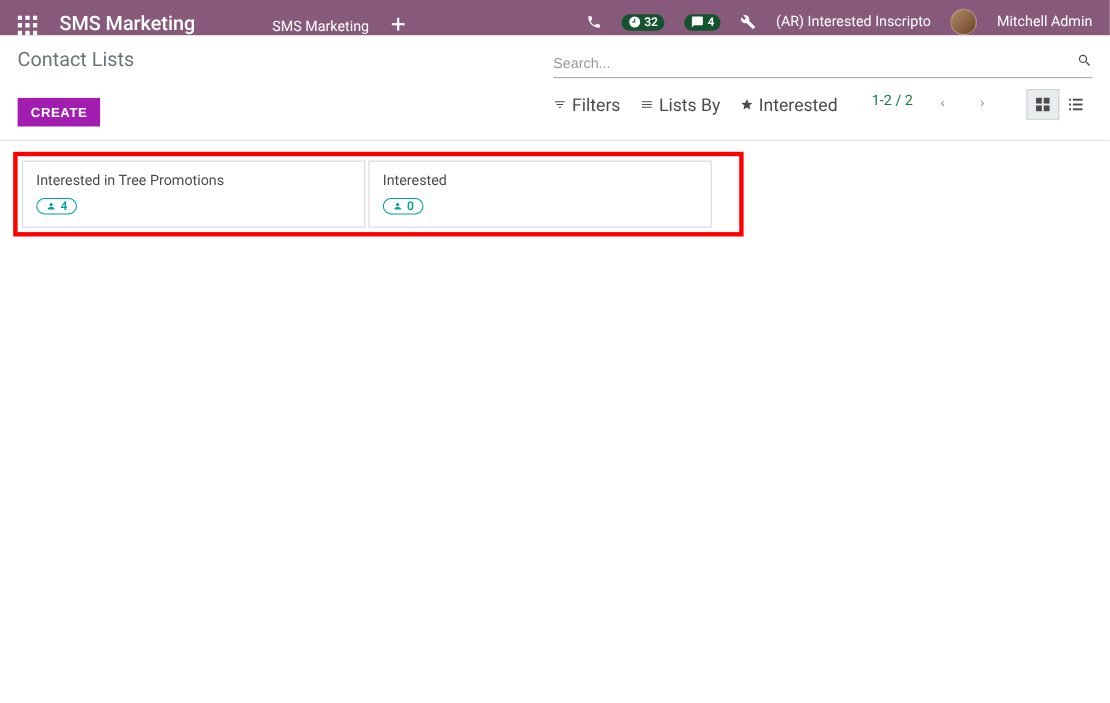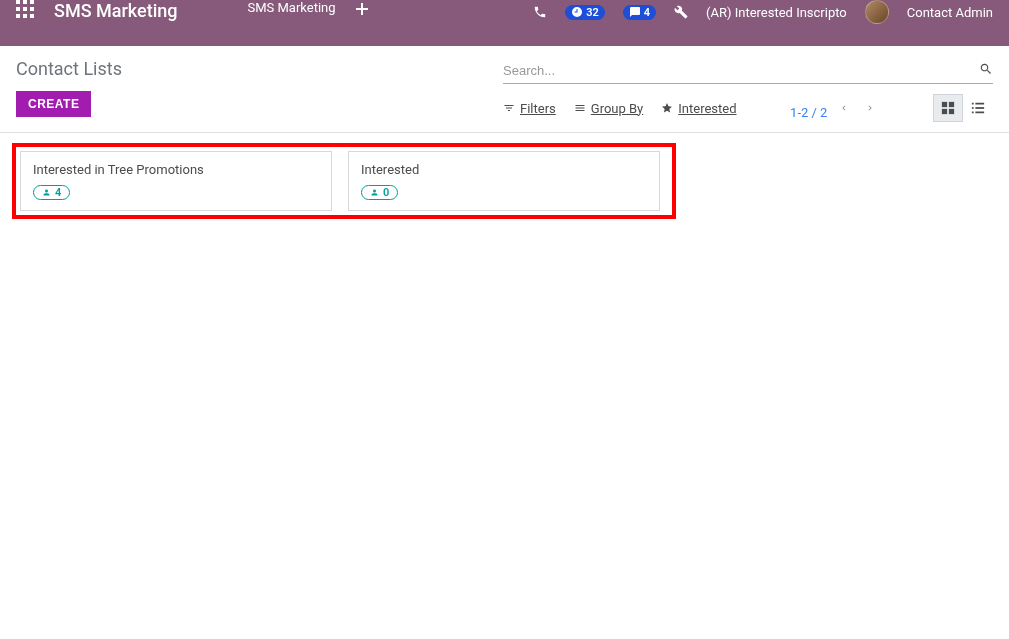--- a/index.html
+++ b/index.html
@@ -1,56 +1,56 @@
 <!DOCTYPE html>
 <html><head>
 <meta charset="utf-8">
 <style>
 * { box-sizing: border-box; margin: 0; padding: 0; }
 body { font-family: -apple-system, BlinkMacSystemFont, "Segoe UI", Roboto, "Helvetica Neue", Arial, sans-serif; font-size: 13px; color: #4c4c4c; background: #fff; }
 
-.topbar { background: #875a7b; height: 46px; display: flex; align-items: flex-start; padding: 0 16px; color: #fff; }
+.topbar { background: #875a7b; height: 32px; display: flex; align-items: flex-end; padding: 0 16px; color: #fff; }
 .apps-grid-icon { width: 18px; height: 18px; margin-right: 20px; cursor: pointer; }
 .apps-grid-icon svg { fill: #fff; }
 .app-title { font-size: 18px; font-weight: 500; color: #fff; margin-right: 70px; }
 .menu-item { font-size: 13px; color: #fff; margin-right: 20px; cursor: pointer; }
 .plus-icon { color: #fff; cursor: pointer; font-size: 16px; font-weight: bold; }
 .topbar-spacer { flex: 1; }
 .topbar-right { display: flex; align-items: center; gap: 18px; }
 .icon-btn { color: #fff; cursor: pointer; display: flex; align-items: center; position: relative; }
-.badge-pill { background: #1d4ed8; color: #fff; border-radius: 10px; padding: 1px 6px; font-size: 11px; font-weight: 600; display: inline-flex; align-items: center; gap: 3px; }
+.badge-pill { background: #14532d; color: #fff; border-radius: 10px; padding: 1px 6px; font-size: 11px; font-weight: 600; display: inline-flex; align-items: center; gap: 3px; }
 .badge-pill svg { width: 12px; height: 12px; fill: #fff; }
 .company-name { color: #fff; font-size: 13px; }
 .avatar { width: 24px; height: 24px; border-radius: 50%; background: linear-gradient(135deg,#b08968,#6b4423); border: 1px solid rgba(255,255,255,0.3); }
 .user-name { color: #fff; font-size: 13px; }
 
 .controlbar { padding: 12px 16px 0 16px; display: flex; align-items: flex-start; justify-content: space-between; border-bottom: 1px solid #e0e0e0; }
-.control-left { display: flex; flex-direction: column; gap: 12px; padding-bottom: 12px; justify-content: space-between; }
+.control-left { display: flex; flex-direction: column; gap: 24px; padding-bottom: 12px; justify-content: space-between; }
 .breadcrumb-title { font-size: 18px; color: #6c757d; font-weight: 400; }
 .create-btn { background: #a21caf; color: #fff; border: none; padding: 6px 12px; font-size: 12px; font-weight: 600; letter-spacing: 0.5px; cursor: pointer; text-transform: uppercase; width: fit-content; }
 
 .control-right { flex: 1; max-width: 490px; display: flex; flex-direction: column; gap: 10px; padding-bottom: 10px; }
 .search-wrap { display: flex; align-items: center; border-bottom: 1px solid #aaa; padding: 4px 0; }
 .search-input { flex: 1; border: none; outline: none; font-size: 13px; color: #666; background: transparent; }
 .search-input::placeholder { color: #999; }
 .search-icon { color: #666; cursor: pointer; }
 
 .toolbar-row { display: flex; align-items: center; justify-content: space-between; }
 .toolbar-group { display: flex; align-items: center; gap: 18px; }
-.tool-btn { display: flex; align-items: center; gap: 5px; color: #4c4c4c; font-size: 13px; cursor: pointer; text-decoration: underline; }
+.tool-btn { display: flex; align-items: center; gap: 5px; color: #4c4c4c; font-size: 16px; cursor: pointer; }
 .tool-btn svg { width: 12px; height: 12px; fill: #4c4c4c; }
-.pager-group { display: flex; align-items: flex-end; gap: 8px; color: #3b82f6; font-size: 13px; }
+.pager-group { display: flex; align-items: flex-start; gap: 18px; color: #15803d; font-size: 13px; }
 .pager-arrow { color: #888; cursor: pointer; padding: 4px; }
 .view-switch { display: flex; gap: 0; }
 .view-btn { width: 30px; height: 28px; display: flex; align-items: center; justify-content: center; cursor: pointer; border: 1px solid transparent; }
 .view-btn.active { background: #e9ecef; border: 1px solid #ced4da; }
 .view-btn svg { width: 14px; height: 14px; fill: #4c4c4c; }
 
 .content { padding: 10px 12px; }
-.highlight-box { border: 4px solid #ff0000; padding: 4px; display: flex; gap: 16px; width: 664px; }
+.highlight-box { border: 4px solid #ff0000; padding: 4px; display: flex; gap: 3px; width: 664px; }
 .card { border: 1px solid #d8d8d8; background: #fff; padding: 10px 12px; width: 312px; cursor: pointer; }
 .card-title { font-size: 13px; color: #4c4c4c; margin-bottom: 8px; }
 .contact-badge { display: inline-flex; align-items: center; gap: 4px; border: 1px solid #00a09d; color: #00a09d; border-radius: 10px; padding: 0px 8px; font-size: 11px; font-weight: 600; }
 .contact-badge svg { width: 9px; height: 9px; fill: #00a09d; }
 </style>
 </head>
 <body>
 
 <div class="topbar">
   <div class="apps-grid-icon">
@@ -93,21 +93,21 @@
         </svg>
       <span>4</span>
     </div>
     <div class="icon-btn">
       <svg width="14" height="14" viewBox="0 0 24 24" fill="#fff">
           <path d="M22.7 19l-9.1-9.1c.9-2.3.4-5-1.5-6.9-2-2-5-2.4-7.4-1.3L9 6 6 9 1.6 4.7C.4 7.1.9 10.1 2.9 12.1c1.9 1.9 4.6 2.4 6.9 1.5l9.1 9.1c.4.4 1 .4 1.4 0l2.3-2.3c.5-.4.5-1.1.1-1.4z"></path>
         </svg>
     </div>
     <div class="company-name">(AR) Interested Inscripto</div>
     <div class="avatar"></div>
-    <div class="user-name">Contact Admin</div>
+    <div class="user-name">Mitchell Admin</div>
   </div>
 </div>
 
 <div class="controlbar">
   <div class="control-left">
     <div class="breadcrumb-title">Contact Lists</div>
     <button class="create-btn">CREATE</button>
   </div>
   <div class="control-right">
     <div class="search-wrap">
@@ -123,21 +123,21 @@
         <div class="tool-btn">
           <svg viewBox="0 0 24 24">
               <path d="M10 18h4v-2h-4v2zM3 6v2h18V6H3zm3 7h12v-2H6v2z"></path>
             </svg>
           <span>Filters</span>
         </div>
         <div class="tool-btn">
           <svg viewBox="0 0 24 24">
               <path d="M3 18h18v-2H3v2zm0-5h18v-2H3v2zm0-7v2h18V6H3z"></path>
             </svg>
-          <span>Group By</span>
+          <span>Lists By</span>
         </div>
         <div class="tool-btn">
           <svg viewBox="0 0 24 24">
               <path d="M12 17.3L18.2 21l-1.6-7 5.4-4.7-7.1-.6L12 2 9.1 8.6 2 9.2l5.4 4.7-1.6 7z"></path>
             </svg>
           <span>Interested</span>
         </div>
       </div>
       <div class="pager-group">
         <span>1-2 / 2</span>

